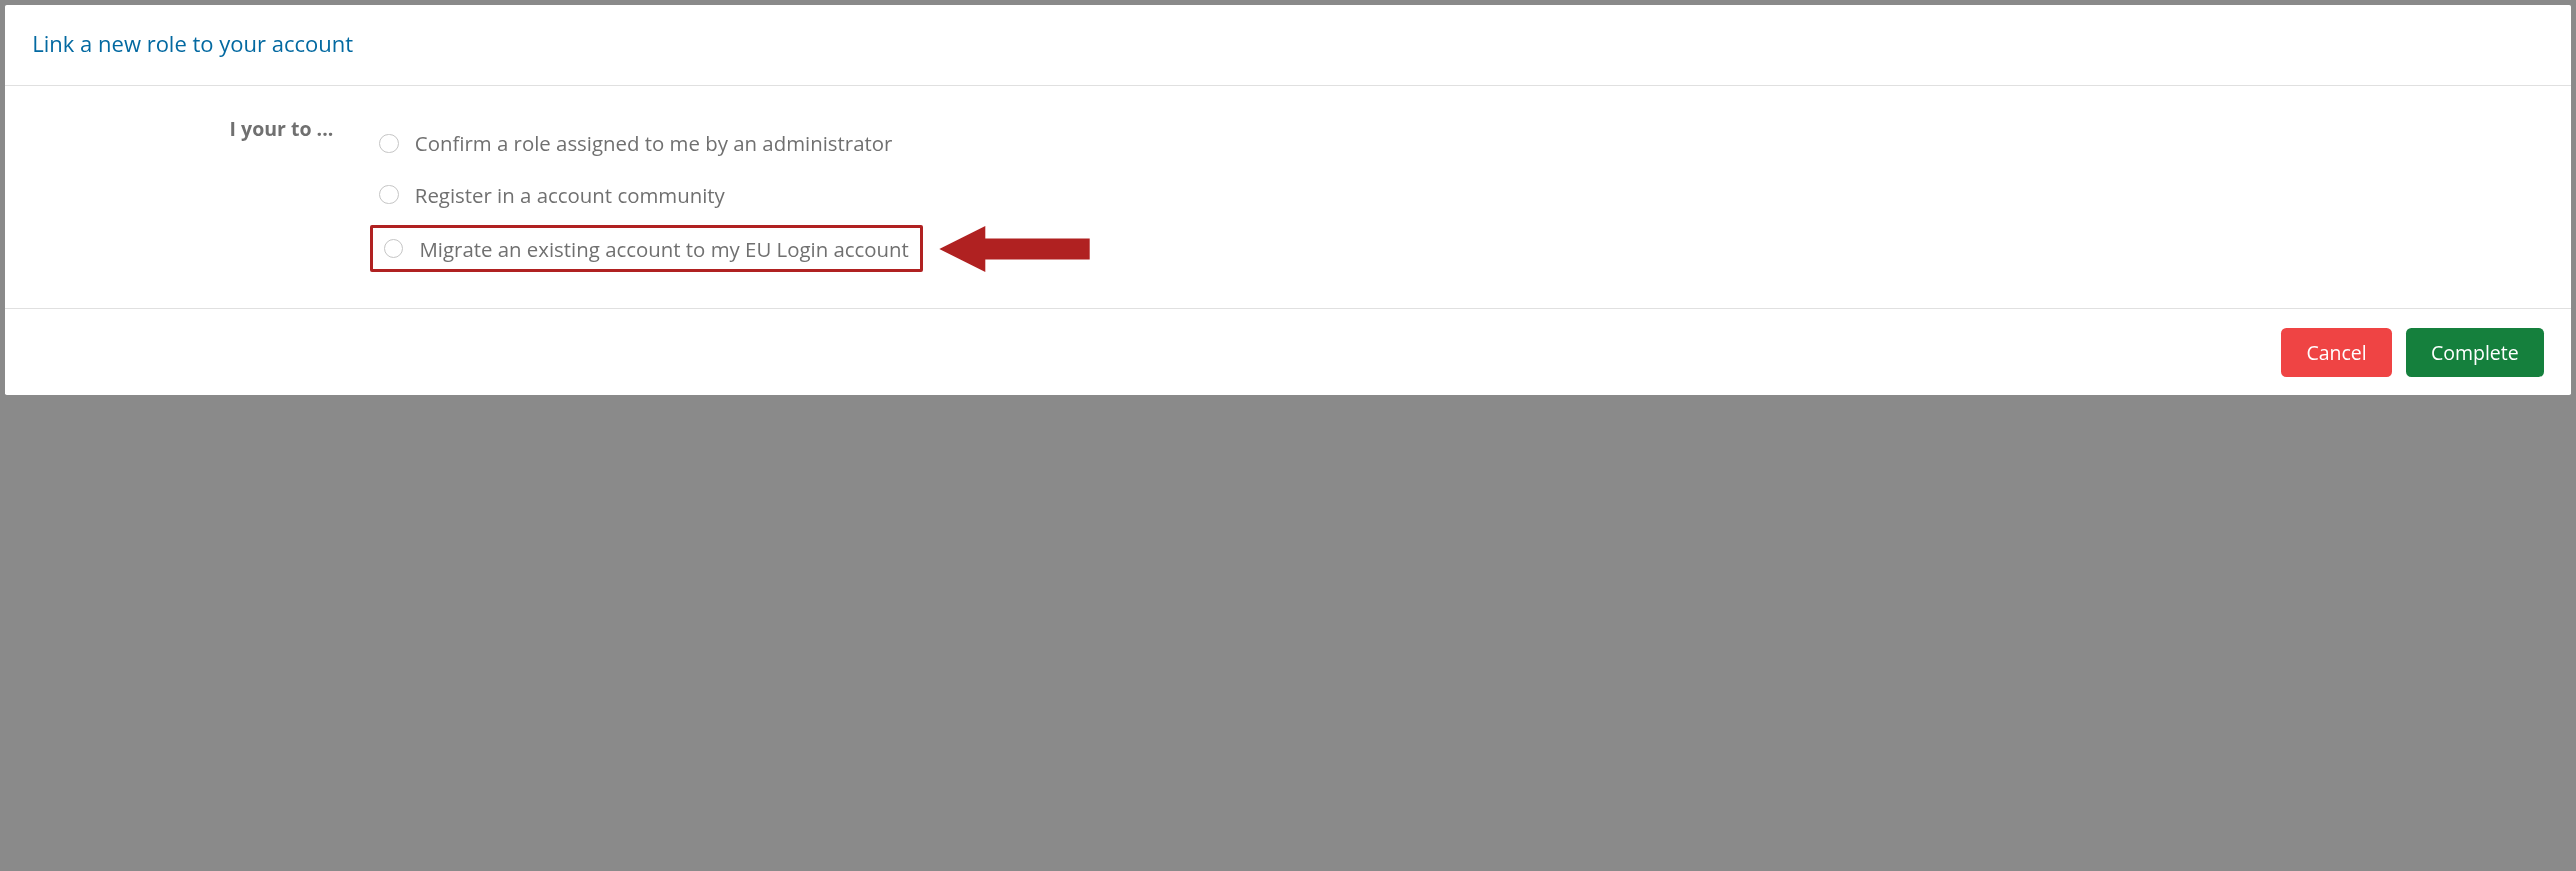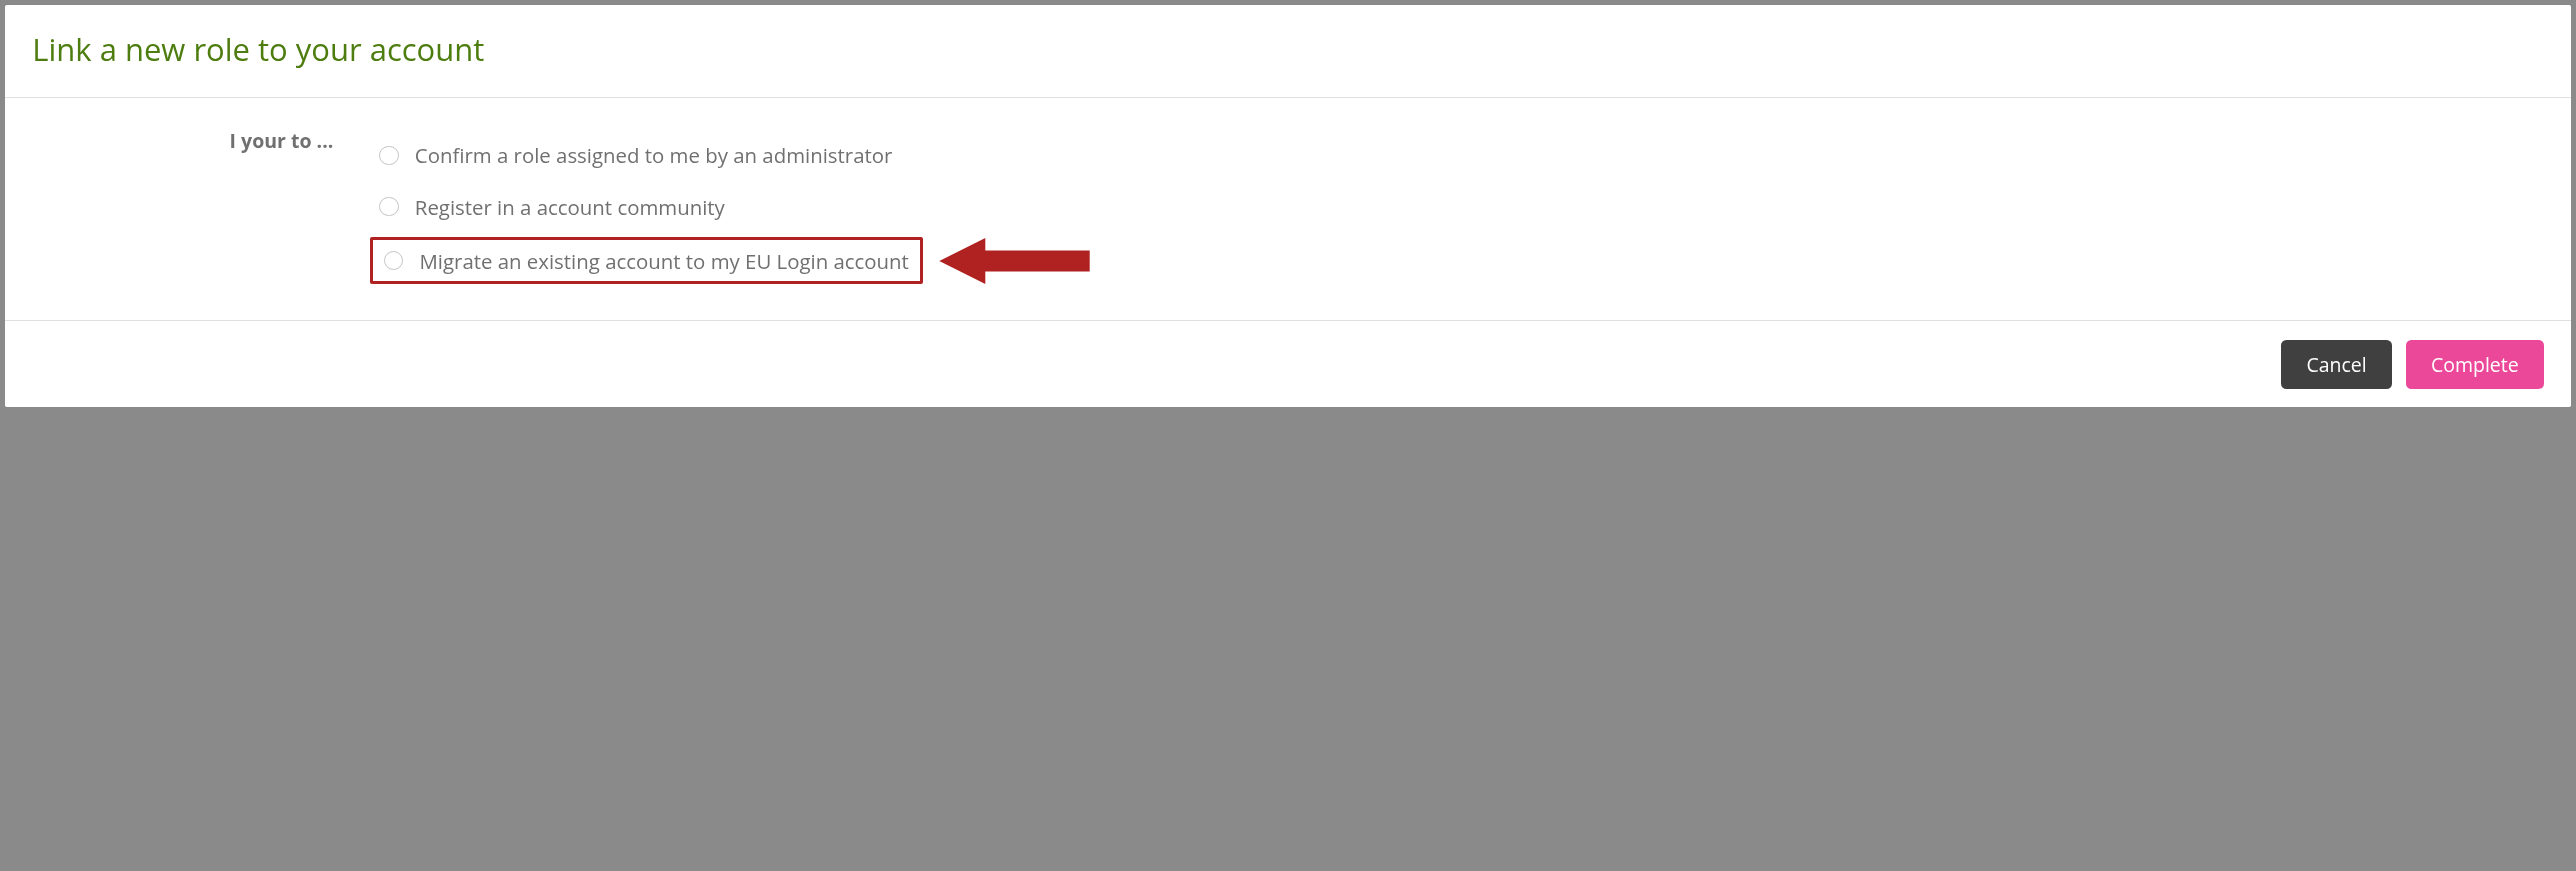--- a/index.html
+++ b/index.html
@@ -15,22 +15,22 @@
     .modal {
       background: #ffffff;
       width: 100%;
       border-radius: 1.8px;
     }
     .modal-header {
       padding: 23px 27px 27px 27px;
       border-bottom: 0.9px solid #e0e0e0;
     }
     .modal-title {
-      color: #4d7c0f;
-      font-size: 31px;
+      color: #0369a1;
+      font-size: 22px;
       font-weight: 400;
     }
     .modal-body {
       padding: 25px 27px 36px 27px;
       border-bottom: 0.9px solid #e0e0e0;
     }
     .form-row {
       display: flex;
       align-items: flex-start;
     }
@@ -91,24 +91,24 @@
     .btn {
       padding: 10.7px 25px;
       border: none;
       border-radius: 5.3px;
       font-size: 19.5px;
       color: #ffffff;
       cursor: pointer;
       font-family: inherit;
     }
     .btn-cancel {
-      background: #404040;
+      background: #ef4444;
     }
     .btn-complete {
-      background: #ec4899;
+      background: #15803d;
     }
   </style>
 </head>
 <body>
 
 <div class="modal">
   <div class="modal-header">
     <h1 class="modal-title">Link a new role to your account</h1>
   </div>
 

